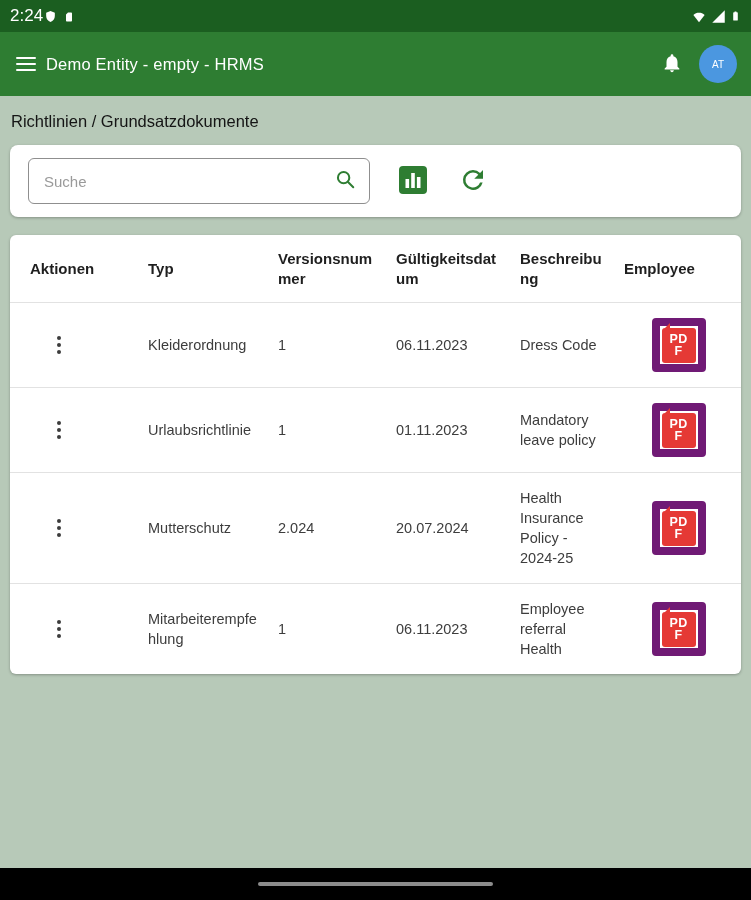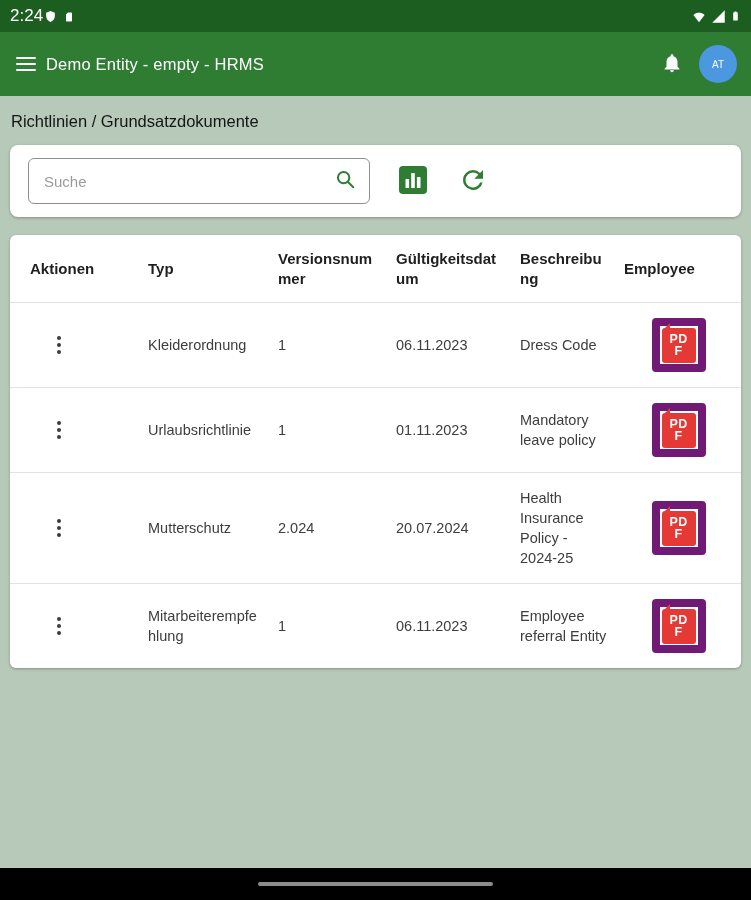--- a/index.html
+++ b/index.html
@@ -227,21 +227,21 @@
           <td>
               <button class="kebab">
                 <span class="dot"></span>
                 <span class="dot"></span>
                 <span class="dot"></span>
               </button>
             </td>
           <td>Mitarbeiterempfehlung</td>
           <td>1</td>
           <td>06.11.2023</td>
-          <td>Employee referral Entity</td>
+          <td>Employee referral Health</td>
           <td>
               <div class="doc-cell">
                 <button class="pdf-box icon-btn">
                   <span class="pdf-tag">PDF</span>
                 </button>
               </div>
             </td>
         </tr>
       </tbody>
     </table>

